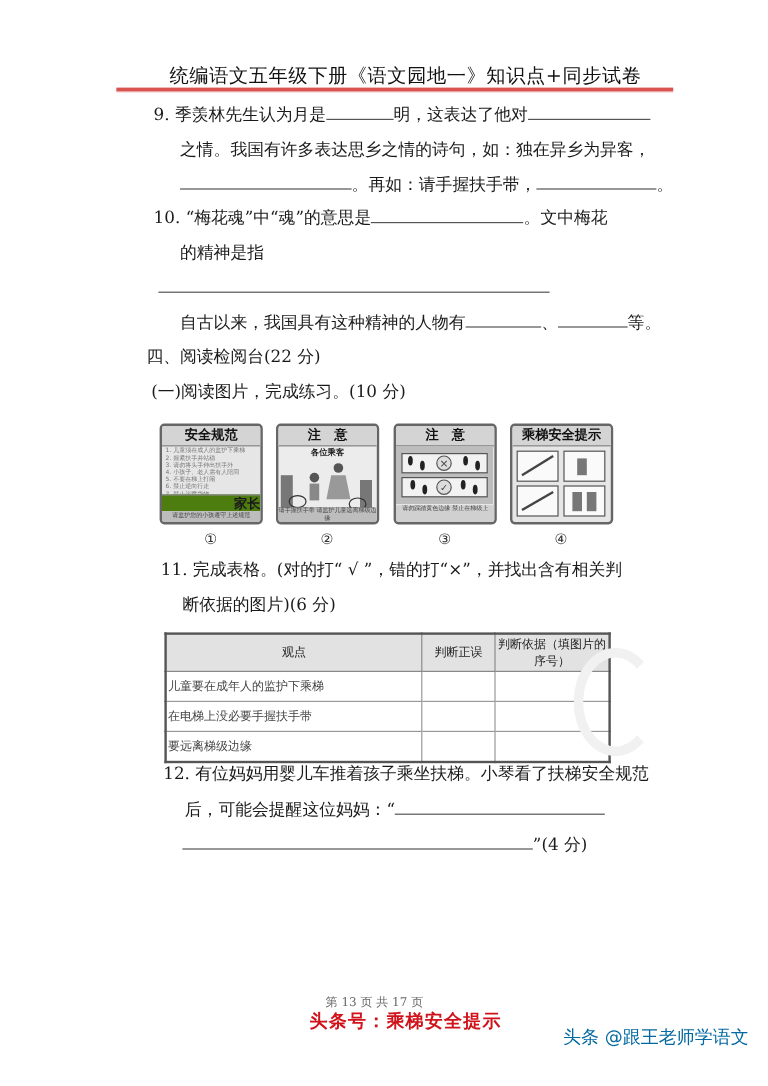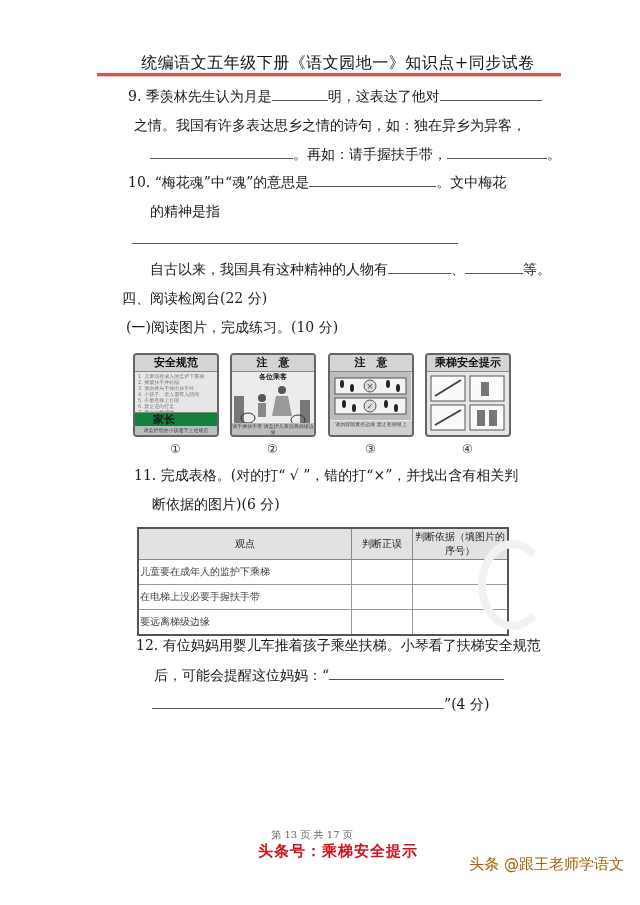--- a/index.html
+++ b/index.html
@@ -33,32 +33,32 @@
   .pic-label { position:absolute; top:89px; width:85px; text-align:center; font-size:12px; color:#333; }
 
   table.obs { position:absolute; left:137px; top:527px; width:372px; border-collapse:collapse;
     font-family:Liberation Serif, serif; font-size:10px; color:#444; }
   table.obs th { background:#e2e2e2; font-weight:normal; color:#222; height:22px; border:1px solid #888; }
   table.obs td { height:22px; border:1px solid #999; }
   table.obs { border:2px solid #555; }
 
   .footer-page { left:0; width:588px; top:828px; text-align:center; font-size:10px; color:#666; }
   .footer-brand { left:0; width:640px; top:842px; text-align:center; font-size:15px; color:#d0121b; font-weight:bold; letter-spacing:1px; }
-  .watermark { right:16px; top:855px; font-size:15px; color:#a16207; font-family:"DejaVu Sans", sans-serif; }
+  .watermark { right:16px; top:855px; font-size:15px; color:#0369a1; font-family:"DejaVu Sans", sans-serif; }
 </style>
 </head>
 <body>
 
 <div class="abs header-title">统编语文五年级下册《语文园地一》知识点+同步试卷</div>
 <div class="abs header-rule"></div>
 
 <div class="abs line" style="left:110px;top:87px;">
   <span>9. 季羡林先生认为月是</span><span class="blank" style="width:56px"></span><span>明，这表达了他对</span><span class="blank" style="width:102px"></span>
 </div>
-<div class="abs line" style="left:116px;top:116px;">之情。我国有许多表达思乡之情的诗句，如：独在异乡为异客，</div>
+<div class="abs line" style="left:132px;top:116px;">之情。我国有许多表达思乡之情的诗句，如：独在异乡为异客，</div>
 <div class="abs line" style="left:132px;top:145px;">
   <span class="blank" style="width:143px"></span><span>。再如：请手握扶手带，</span><span class="blank" style="width:100px"></span><span>。</span>
 </div>
 
 <div class="abs line" style="left:110px;top:173px;">
   <span>10.  “梅花魂”中“魂”的意思是</span><span class="blank" style="width:127px"></span><span>。文中梅花</span>
 </div>
 <div class="abs line" style="left:132px;top:202px;">的精神是指</div>
 <div class="hr-blank" style="left:132px;top:243px;width:326px;"></div>
 <div class="abs line" style="left:132px;top:260px;">
@@ -73,21 +73,21 @@
     <div class="pic-title">安全规范</div>
     <div class="pic-small">
       <div>1. 儿童须在成人的监护下乘梯</div>
       <div>2. 握紧扶手并站稳</div>
       <div>3. 请勿将头手伸出扶手外</div>
       <div>4. 小孩子、老人需有人陪同</div>
       <div>5. 不要在梯上打闹</div>
       <div>6. 禁止逆向行走</div>
       <div>7. 禁止运载货物</div>
     </div>
-    <div class="abs" style="left:0;right:0;bottom:9px;height:13px;text-align:left;font-weight:bold;font-size:11px;line-height:13px;background:#15803d;border-top:1px solid #888;font-family:'DejaVu Sans',sans-serif;">家长</div>
+    <div class="abs" style="left:0;right:0;bottom:9px;height:13px;text-align:right;font-weight:bold;font-size:11px;line-height:13px;background:#4d7c0f;border-top:1px solid #888;font-family:'DejaVu Sans',sans-serif;">家长</div>
     <div class="pic-footer">请监护您的小孩遵守上述规范</div>
   </div>
   <div class="pic" style="left:97px;background:#ececec;">
     <div class="pic-title">注　意</div>
     <div style="text-align:center;font-size:7px;font-weight:bold;font-family:'DejaVu Sans',sans-serif;">各位乘客</div>
     <svg width="81" height="44" viewBox="0 0 81 44">
       <rect x="2" y="14" width="10" height="28" fill="#777"></rect>
       <rect x="68" y="18" width="10" height="24" fill="#777"></rect>
       <circle cx="30" cy="16" r="4" fill="#555"></circle>
       <rect x="26" y="21" width="8" height="14" fill="#888"></rect>

